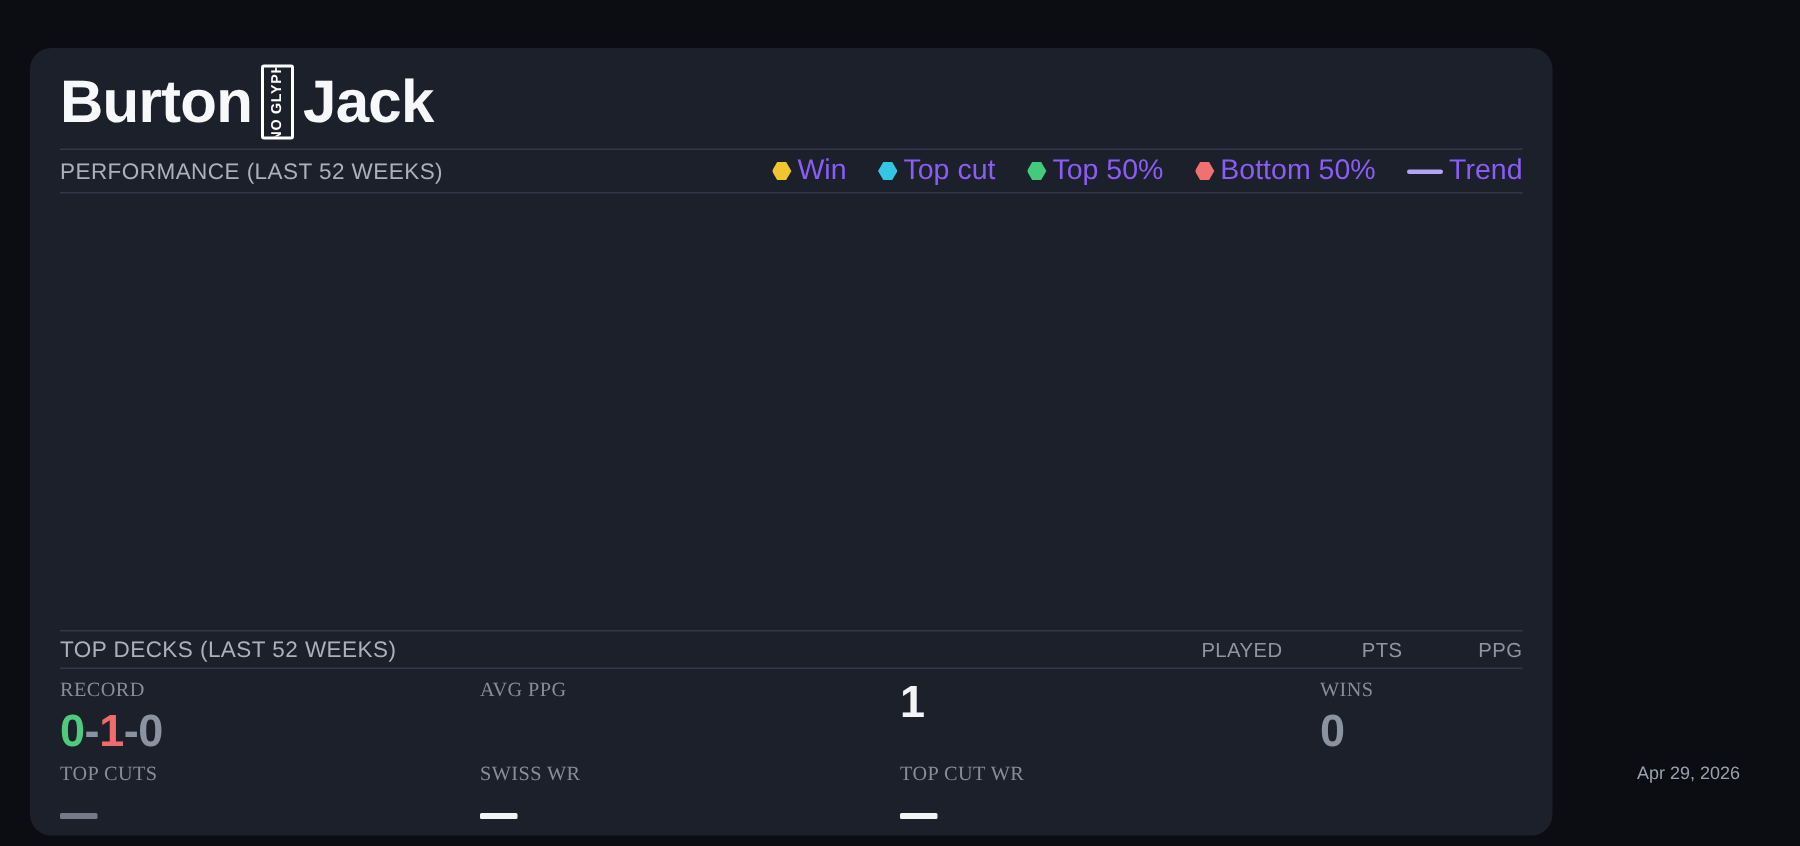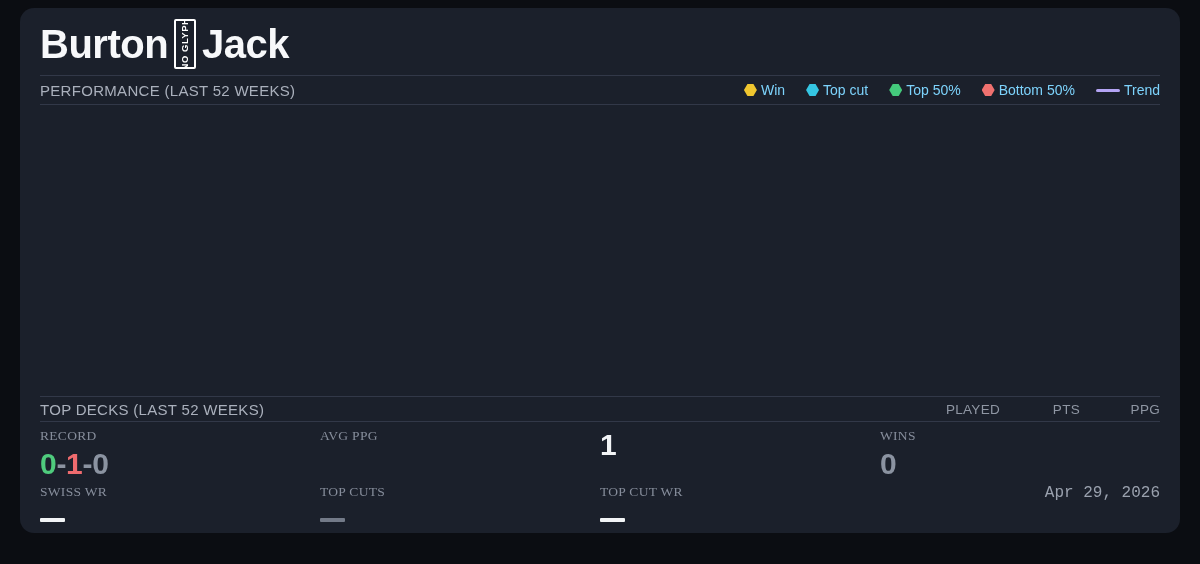--- a/index.html
+++ b/index.html
@@ -4,22 +4,22 @@
 <style>
   * { margin: 0; padding: 0; box-sizing: border-box; }
   html, body {
     width: 1200px; height: 564px;
     background: #0b0d12;
     font-family: "Liberation Sans", sans-serif;
     overflow: hidden;
   }
   .card {
     position: absolute;
-    left: 20px; top: 8px;
-    width: 1160px; height: 525px;
+    left: 20px; top: 32px;
+    width: 1015px; height: 525px;
     background: #1b202b;
     border-radius: 14px;
   }
   .divider {
     position: absolute;
     left: 20px; right: 20px;
     height: 1px;
     background: #323848;
   }
   
@@ -69,22 +69,22 @@
   }
   .legend {
     display: flex;
     align-items: center;
     gap: 21px;
   }
   .legend-item {
     display: flex;
     align-items: center;
     gap: 4px;
-    color: #7dd3fc;
-    font-size: 14px;
+    color: #8b5cf6;
+    font-size: 19px;
   }
   .legend-dot {
     width: 13px; height: 13px;
     clip-path: polygon(27% 4%, 73% 4%, 100% 50%, 73% 96%, 27% 96%, 0% 50%);
   }
   .dot-win    { background: #f0c62f; }
   .dot-topcut { background: #35c6e3; }
   .dot-top50  { background: #44ca7c; }
   .dot-bot50  { background: #f0716f; }
   .legend-line {
@@ -152,22 +152,21 @@
   }
   .dash-muted { background: #737a88; height: 3.5px; }
   
   .footer-cell {
     grid-column: 4;
     grid-row: 2;
     text-align: right;
   }
   .footer-date {
     color: #9aa1ae;
-    font-size: 16px;
-    font-family: Liberation Mono, monospace;
+    font-size: 12px;
   }
   .brand-row {
     margin-top: 5px;
     display: flex;
     align-items: center;
     justify-content: flex-end;
     gap: 8px;
   }
   .brand-name {
     color: #a9b0bb;
@@ -248,30 +247,30 @@
     <div>
       <div class="stat-value">1</div>
     </div>
 
     <div>
       <div class="stat-label">WINS</div>
       <div class="stat-value val-muted">0</div>
     </div>
 
     <div>
+      <div class="stat-label">TOP CUTS</div>
+      <span class="dash-bar dash-muted"></span>
+    </div>
+
+    <div>
       <div class="stat-label">SWISS WR</div>
       <span class="dash-bar"></span>
     </div>
 
     <div>
-      <div class="stat-label">TOP CUTS</div>
-      <span class="dash-bar dash-muted"></span>
-    </div>
-
-    <div>
       <div class="stat-label">TOP CUT WR</div>
       <span class="dash-bar"></span>
     </div>
 
     <div class="footer-cell">
       <div class="footer-date">Apr 29, 2026</div>
     </div>
 
   </div>
 </div>

